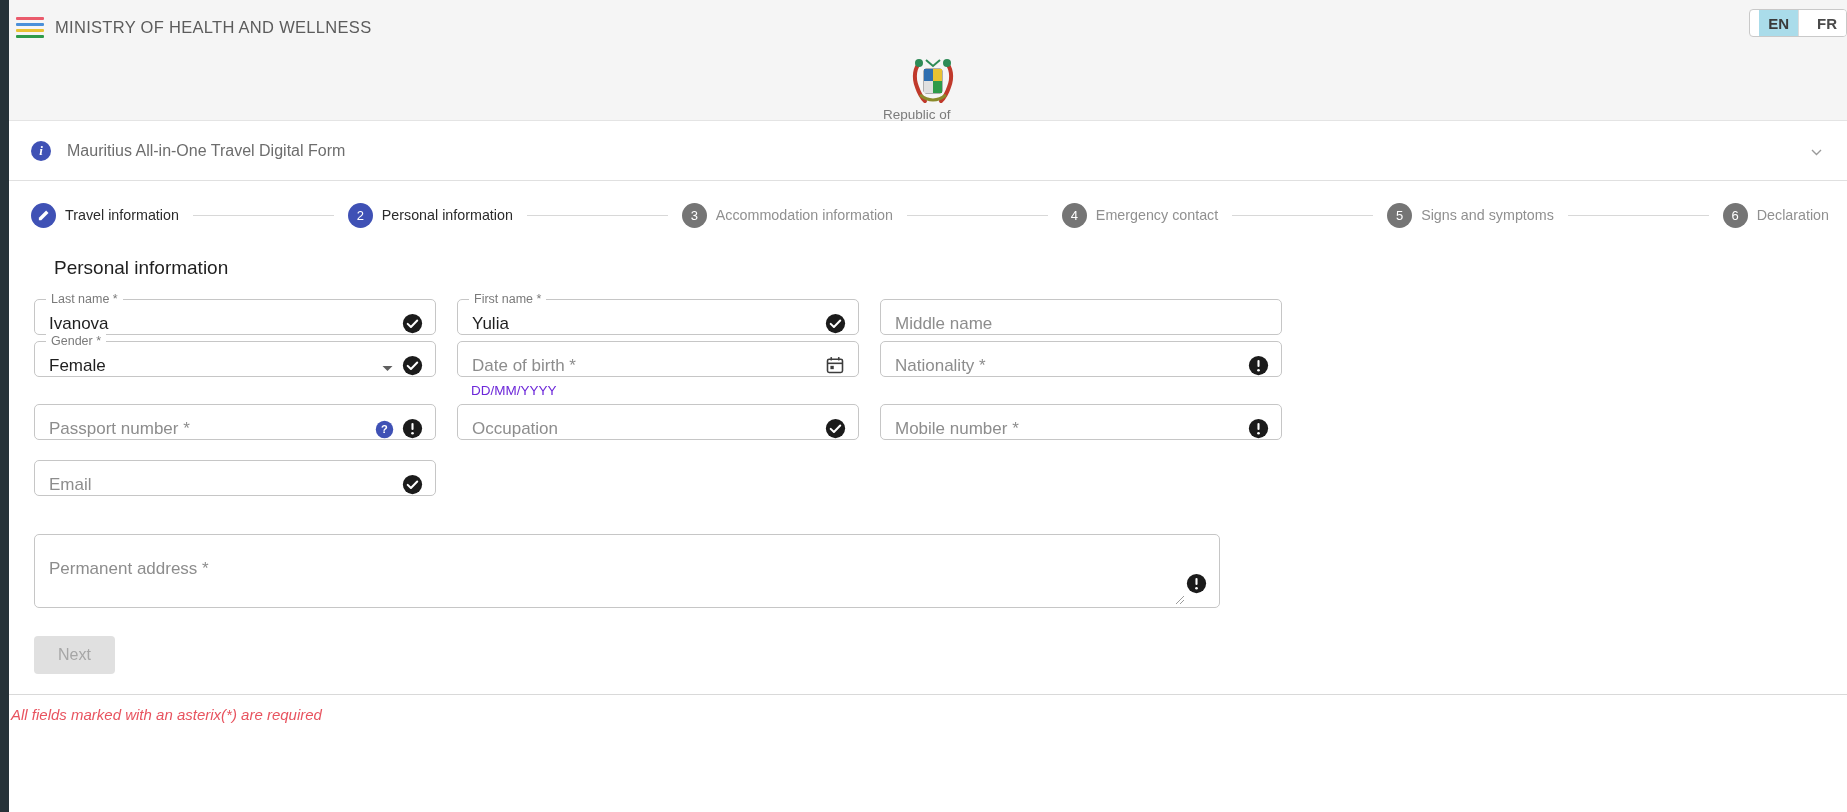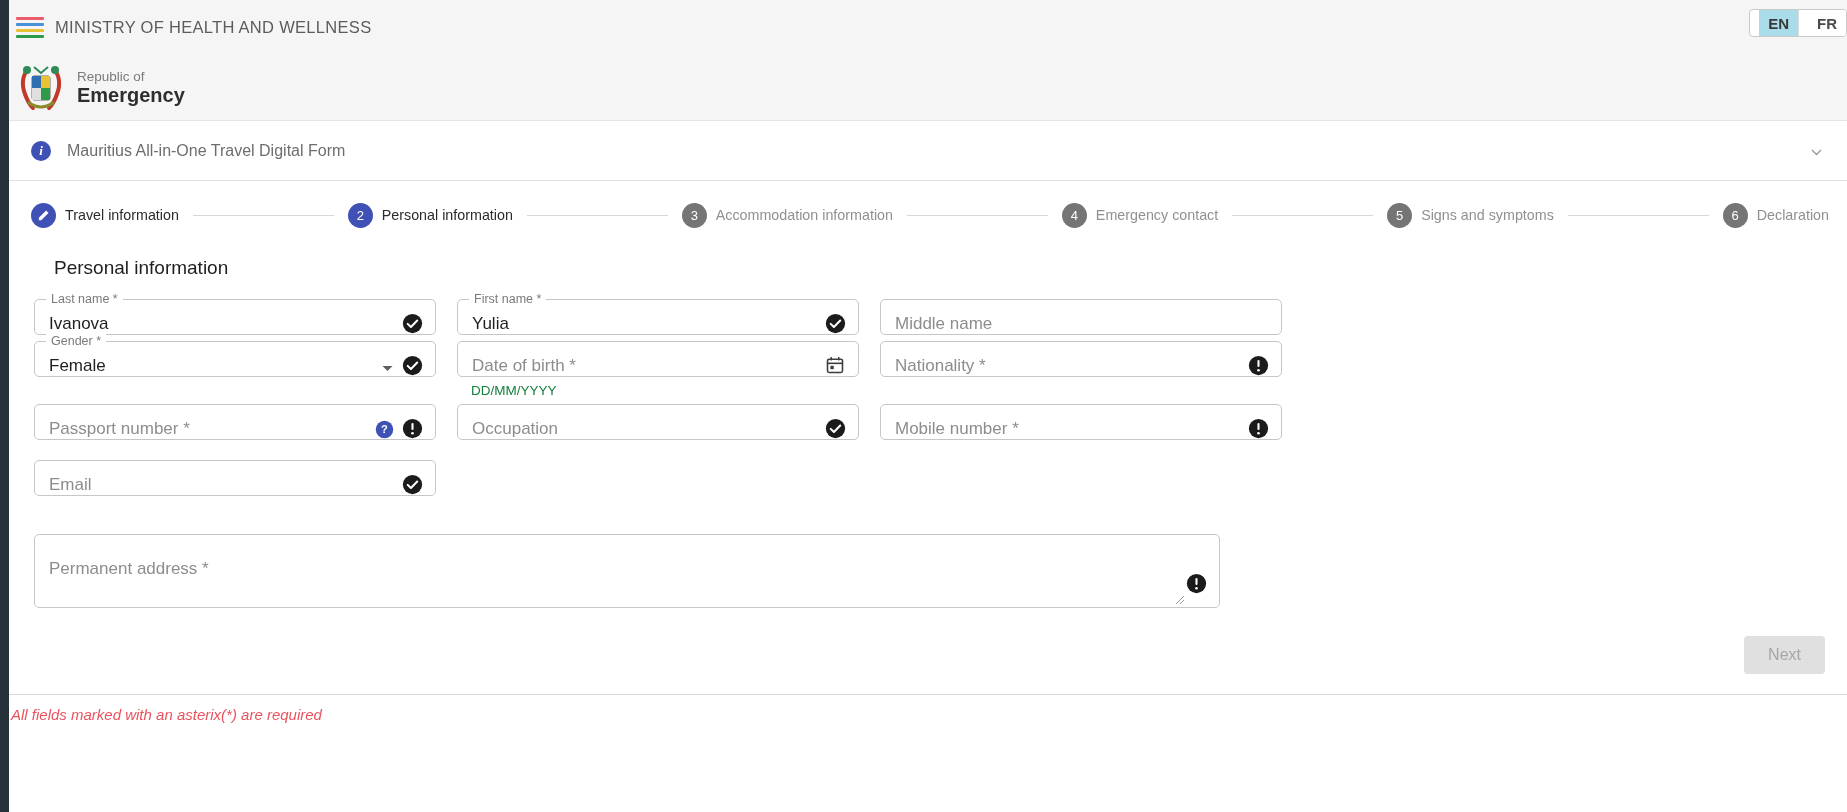--- a/index.html
+++ b/index.html
@@ -59,22 +59,23 @@
   }
   .lang-btn:last-child { border-right: none; color:#4a4a4a; }
   .lang-btn.active { background: #aadcea; }
 
   
   .crestband {
     height: 66px;
     background: #f5f5f5;
     display: flex;
     align-items: center;
-    padding-left: 5px;
+    padding-left: 18px;
     border-bottom: 1px solid #e4e4e4;
+    flex-direction: column;
   }
   .crest {
     width: 54px; height: 52px;
     margin-right: 9px;
     position: relative; flex: none;
   }
   .crest-txt .r1 { font-size: 13.5px; color: #7b7b7b; line-height: 15px; }
   .crest-txt .r2 { font-size: 20px; font-weight: bold; color: #2e2e2e; line-height: 23px; }
 
   
@@ -144,33 +145,33 @@
   .notch-label {
     position: absolute;
     top: -8px; left: 11px;
     background: #fff;
     padding: 0 5px;
     font-size: 12.5px;
     color: #7a7a7a;
     white-space: nowrap;
   }
   .trail { margin-left: auto; display: flex; align-items: center; gap: 9px; flex:none; }
-  .hint { font-size: 13.5px; color: #15803d; margin: 6px 0 0 14px; }
+  .hint { font-size: 13.5px; color: #6d28d9; margin: 6px 0 0 14px; }
 
   .icn { width: 21px; height: 21px; flex: none; display:block; }
   .icn.sm { width: 18px; height: 18px; }
   .resize-grip {
     position: absolute; right: 34px; bottom: 6px;
     width: 10px; height: 10px;
   }
   .chev-sel { width: 11px; height: 11px; flex: none; }
 
   
   .next-row {
-    display: flex; justify-content: flex-end;
+    display: flex; 
     padding: 22px 22px 0 0;
   }
   .next-btn {
     background: #e0e0e0;
     color: #a6a6a6;
     border: none; border-radius: 4px;
     font-size: 16px;
     font-family: "Liberation Sans", sans-serif;
     padding: 10px 24px;
     min-width: 76px;

